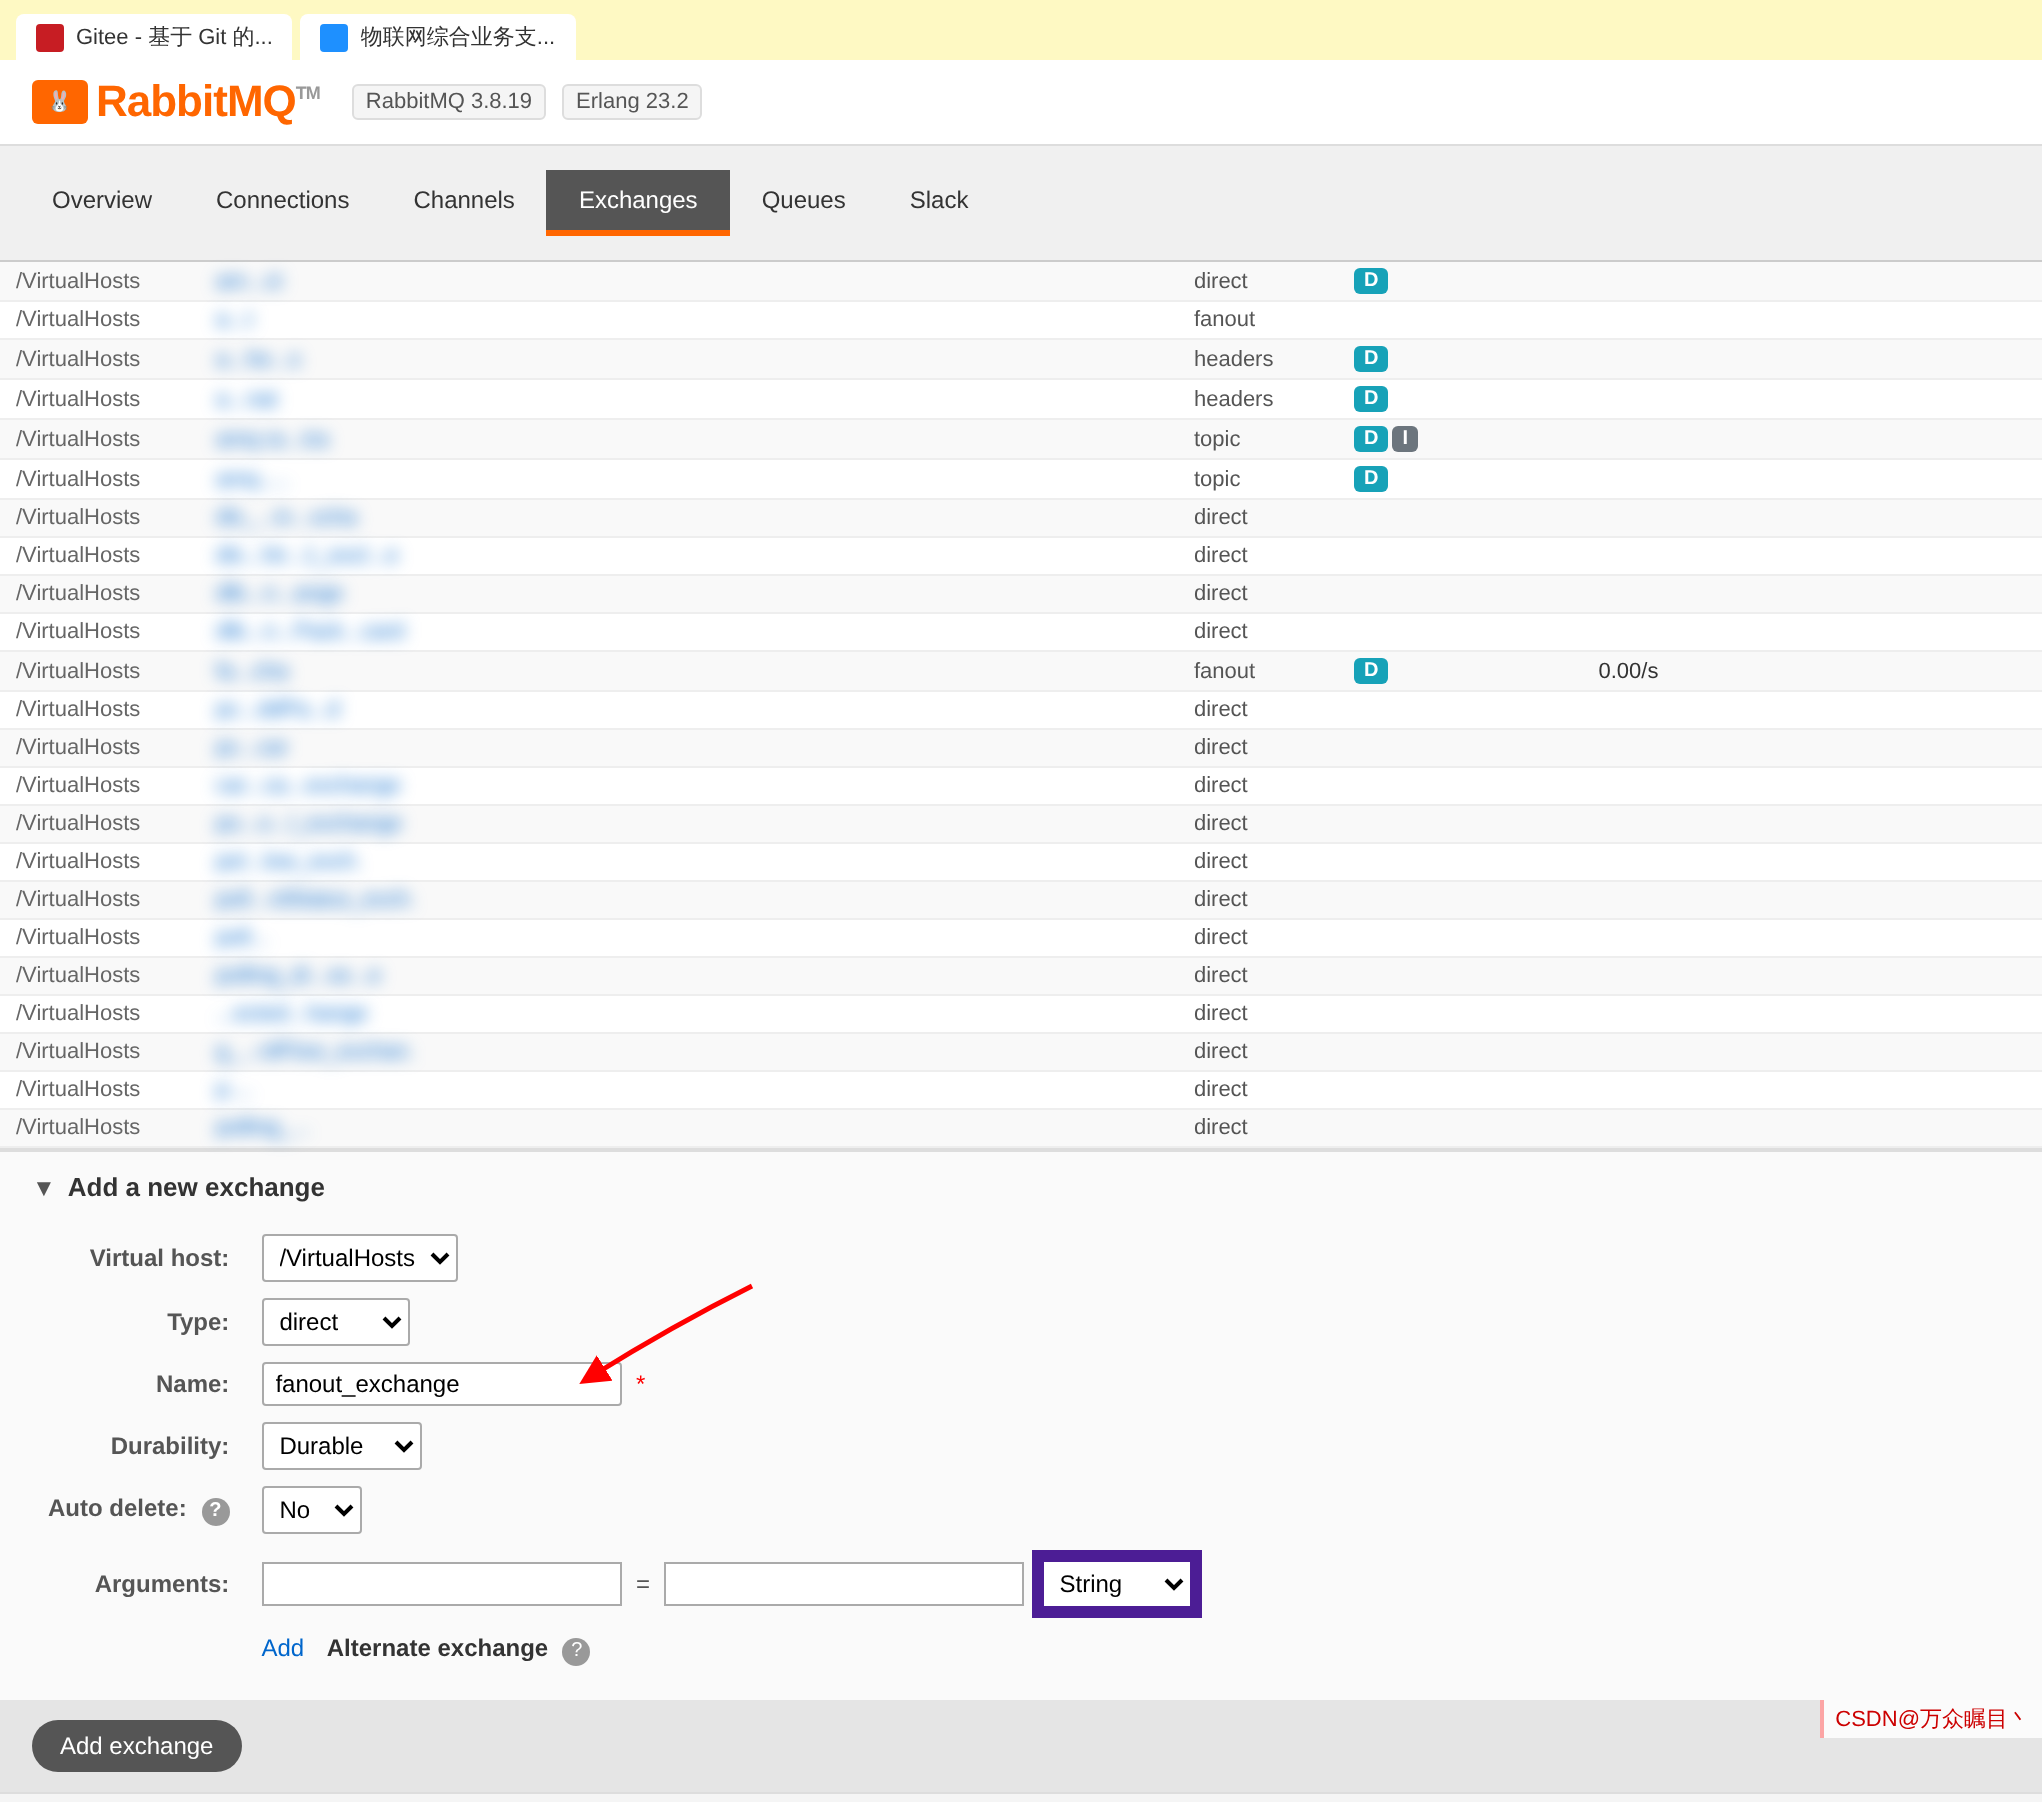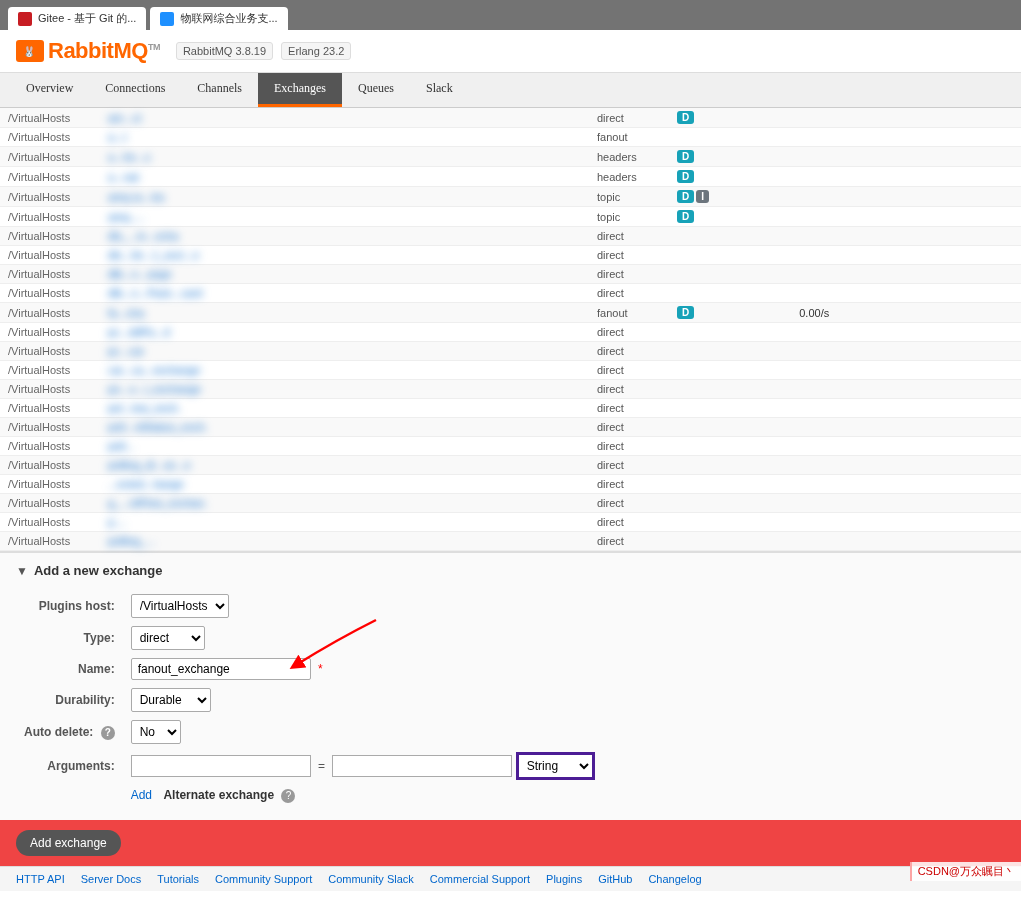--- a/index.html
+++ b/index.html
@@ -1,21 +1,21 @@
 <!DOCTYPE html>
 <html><head>
   <meta charset="utf-8">
   <style>
     * { box-sizing: border-box; margin: 0; padding: 0; }
     body { font-family: Arial, sans-serif; font-size: 12px; background: #fff; color: #333; }
 
     
     .browser-tabs {
       display: flex;
-      background: #737373;
+      background: #fef9c3;
       padding: 4px 8px 0;
       gap: 4px;
       height: 30px;
       align-items: flex-end;
     }
     .browser-tab {
       display: flex;
       align-items: center;
       gap: 6px;
       padding: 4px 10px;
@@ -78,40 +78,39 @@
       padding: 2px 6px;
       font-size: 11px;
       color: #555;
     }
 
     
     .rmq-nav {
       display: flex;
       background: #f0f0f0;
       border-bottom: 1px solid #ccc;
-      padding: 0 10px;
-      font-family: Liberation Serif, serif;
+      padding: 12px 10px;
     }
     .nav-item {
       padding: 8px 16px;
       cursor: pointer;
       font-size: 12px;
       color: #333;
       text-decoration: none;
       border-bottom: 3px solid transparent;
     }
     .nav-item.active {
       background: #555;
       color: #fff;
       border-bottom: 3px solid #f60;
     }
 
     
     .main-content {
-      background: #ef4444;
+      background: #e5e5e5;
       min-height: 600px;
     }
 
     
     .exchanges-table {
       width: 100%;
       border-collapse: collapse;
     }
     .exchanges-table tr:nth-child(odd) { background: #f9f9f9; }
     .exchanges-table tr:nth-child(even) { background: #fff; }
@@ -218,21 +217,21 @@
       font-size: 10px;
       cursor: pointer;
       margin-left: 4px;
     }
 
     
     .args-row td { vertical-align: middle; }
     .args-input { width: 180px; border: 1px solid #aaa; padding: 3px 6px; font-size: 12px; }
     .args-eq { padding: 0 4px; color: #555; }
     .args-val { width: 180px; border: 1px solid #aaa; padding: 3px 6px; font-size: 12px; }
-    .args-type { border: 3px solid #4c1d95; padding: 3px 4px; font-size: 12px; background: #fff; }
+    .args-type { border: 6px solid #4c1d95; padding: 3px 4px; font-size: 12px; background: #fff; }
 
     .args-add-row td { font-size: 12px; }
     .add-link { color: #0066cc; cursor: pointer; text-decoration: none; margin-right: 8px; }
     .alt-exchange-link { font-weight: bold; color: #333; cursor: pointer; }
 
     
     .btn-add-exchange {
       background: #555;
       color: white;
       border: none;
@@ -256,21 +255,21 @@
     }
     .footer-link {
       color: #0066cc;
       cursor: pointer;
       text-decoration: none;
     }
 
     
     .watermark {
       position: fixed;
-      bottom: 20px;
+      bottom: 32px;
       right: 0;
       background: rgba(255,255,255,0.85);
       padding: 2px 6px;
       font-size: 11px;
       color: #c00;
       border-left: 2px solid #fca5a5;
       z-index: 999;
     }
 
     .content-wrapper {
@@ -561,21 +560,21 @@
   <div class="add-exchange-section">
     <div class="section-header">
       <span class="section-toggle">▼</span>
       <span class="section-title">Add a new exchange</span>
     </div>
 
     <div style="position:relative; display:inline-block;">
       <table class="form-table">
         <tbody>
             <tr>
-          <td>Plugins host:</td>
+          <td>Virtual host:</td>
           <td>
             <select class="form-select">
               <option>/VirtualHosts</option>
             </select>
           </td>
         </tr>
         <tr>
           <td>Type:</td>
           <td>
             <select class="form-select">

